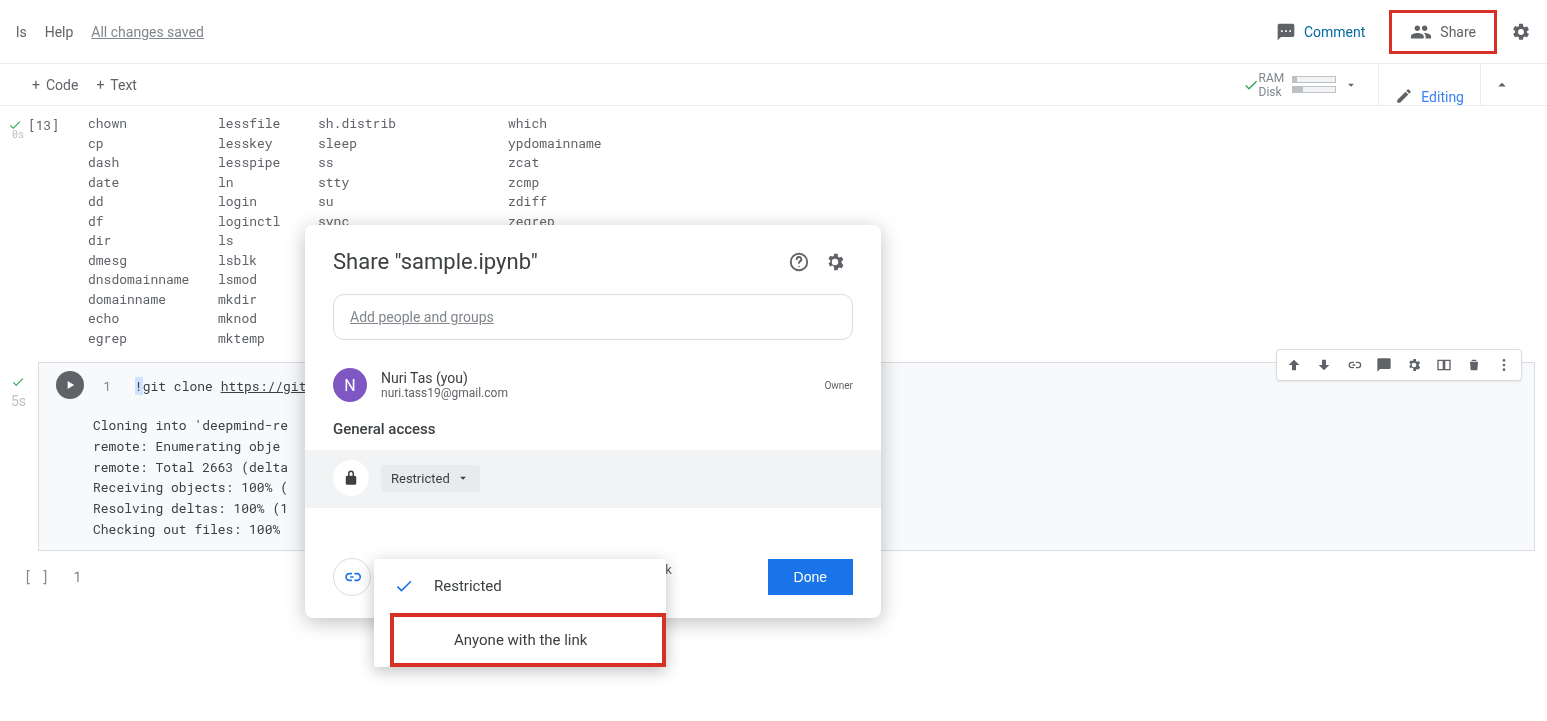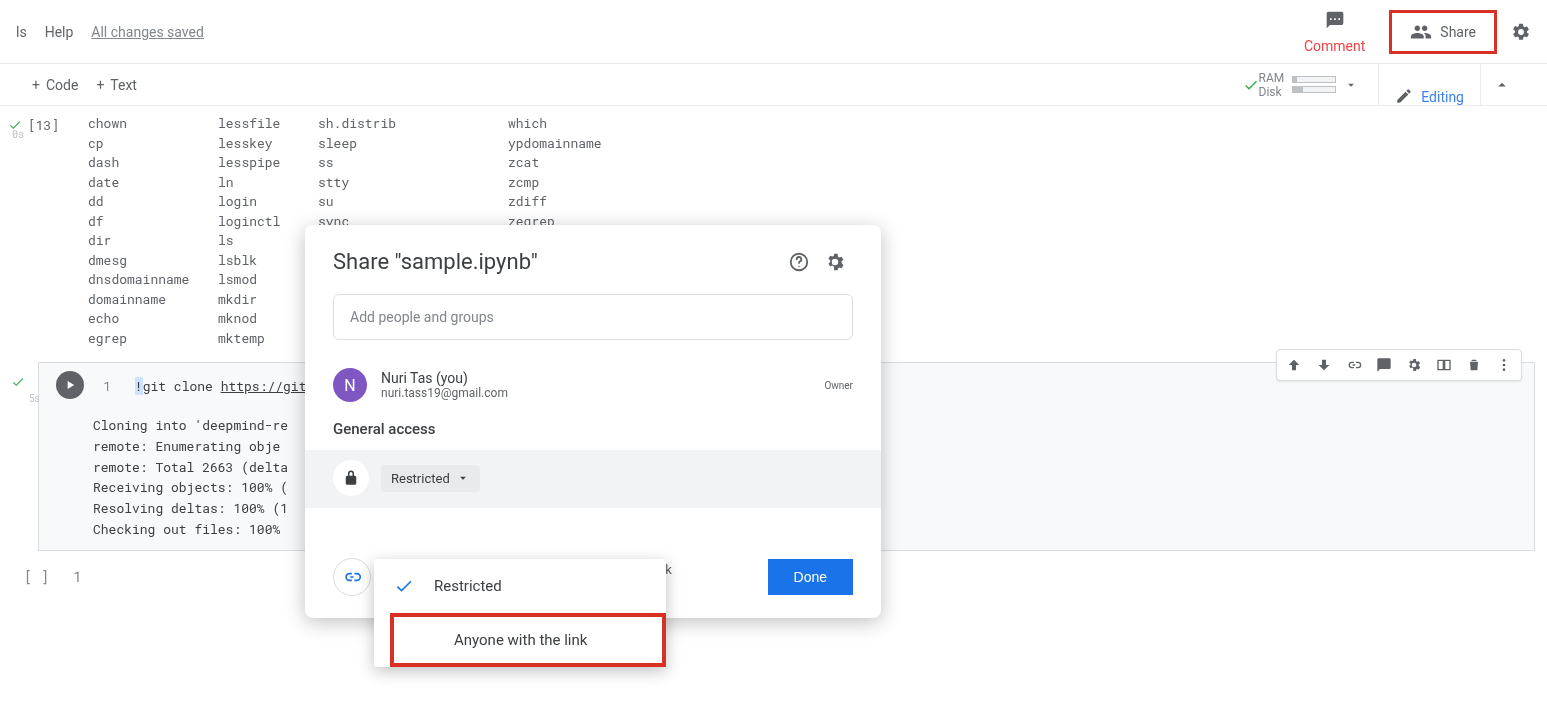--- a/index.html
+++ b/index.html
@@ -2,21 +2,21 @@
 <html><head>
 <meta charset="utf-8">
 <style>
   * { box-sizing: border-box; margin: 0; padding: 0; }
   body { font-family: Roboto, Arial, sans-serif; font-size: 14px; color: #3c4043; background: #fff; width: 1547px; height: 721px; overflow: hidden; position: relative; }
   .topbar { display: flex; align-items: center; height: 64px; padding: 0 16px; border-bottom: 1px solid #e8eaed; }
   .menu-left { display: flex; gap: 18px; align-items: center; color: #5f6368; }
   .menu-left span { cursor: pointer; }
   .saved { color: #80868b; text-decoration: underline; }
   .topbar-spacer { flex: 1; }
-  .comment-btn { display: flex; align-items: center; gap: 8px; color: #ef4444; margin-right: 24px; cursor: pointer; flex-direction: column; }
+  .comment-btn { display: flex; align-items: center; gap: 8px; color: #0369a1; margin-right: 24px; cursor: pointer; }
   .share-btn { display: flex; align-items: center; gap: 8px; color: #5f6368; cursor: pointer; padding: 6px 14px; }
   .share-wrap { border: 3px solid #d93025; padding: 2px 4px; margin-right: 8px; }
   .gear-top { color: #5f6368; margin-left: 6px; cursor: pointer; }
   .toolbar { display: flex; align-items: center; height: 42px; padding: 0 24px 0 32px; border-bottom: 1px solid #e8eaed; }
   .tb-btn { display: flex; align-items: center; gap: 6px; color: #5f6368; margin-right: 18px; cursor: pointer; font-size: 14px; }
   .tb-spacer { flex: 1; }
   .ram-disk { display: flex; align-items: center; gap: 8px; color: #80868b; font-size: 12px; margin-right: 20px; }
   .ram-disk .bars { display: flex; flex-direction: column; gap: 3px; }
   .ram-disk .bar { width: 44px; height: 7px; border: 1px solid #bdc1c6; background: #f1f3f4; position: relative; }
   .ram-disk .bar .fill { position: absolute; left:0; top:0; bottom:0; width: 18%; background: #bdc1c6; }
@@ -46,21 +46,21 @@
   .code-line .url { text-decoration: underline; }
   .output-block { font-family: 'Roboto Mono', monospace; font-size: 13px; color: #3c4043; line-height: 1.6; padding: 10px 0 10px 92px; white-space: pre-wrap;}
   .cell-toolbar { position: absolute; right: 12px; top: -14px; background: #fff; border: 1px solid #dadce0; border-radius: 4px; display: flex; align-items: center; padding: 2px; gap: 0; box-shadow: 0 1px 2px rgba(0,0,0,0.08);}
   .cell-toolbar .ico { width: 30px; height: 26px; display:flex; align-items:center; justify-content:center; color:#5f6368; cursor:pointer;}
   .empty-cell { display:flex; align-items:center; padding: 10px 16px 10px 24px; gap: 24px;}
   .empty-cell .br { font-family: 'Roboto Mono', monospace; color: #80868b;}
   .share-modal { position: absolute; left: 305px; top: 225px; width: 576px; background: #fff; border-radius: 8px; box-shadow: 0 4px 20px rgba(0,0,0,0.25); padding: 24px 28px 22px; }
   .share-modal .hd { display: flex; align-items: center; margin-bottom: 20px;}
   .share-modal .title { font-size: 22px; color: #3c4043; flex:1; font-weight: 400;}
   .share-modal .hd-ico { width: 36px; display:flex; justify-content:center; color:#5f6368; cursor:pointer;}
-  .add-input { width: 100%; border: 1px solid #dadce0; border-radius: 6px; padding: 14px 16px; font-size: 14px; color: #80868b; margin-bottom: 22px;}
+  .add-input { width: 100%; border: 1px solid #dadce0; border-radius: 11px; padding: 14px 16px; font-size: 14px; color: #80868b; margin-bottom: 22px; text-decoration: underline;}
   .sec-title { font-size: 15px; font-weight: 500; color: #3c4043; margin-bottom: 12px;}
   .person-row { display: flex; align-items: center; padding: 6px 0 18px;}
   .avatar { width: 34px; height:34px; border-radius:50%; background:#7e57c2; color:#fff; display:flex; align-items:center; justify-content:center; font-size:16px; margin-right: 14px;}
   .person-info .nm { font-size: 14px; color:#3c4043;}
   .person-info .em { font-size: 12px; color:#5f6368;}
   .role { margin-left:auto; color:#5f6368; font-size:10px;}
   .ga-block { margin: 0 -28px; padding: 10px 28px 12px; background: #f1f3f4;}
   .ga-row { display:flex; align-items:center; gap: 12px;}
   .lock-circ { width:36px; height:36px; border-radius:50%; background:#fff; display:flex; align-items:center; justify-content:center; color:#3c4043;}
   .restricted-dd { background:#e8eaed; padding: 6px 10px; border-radius:4px; display:flex; align-items:center; gap:6px; font-size:13px; color:#3c4043; cursor:pointer;}
@@ -224,21 +224,21 @@
           </svg>
         </span>
     </div>
     <div style="display:flex; align-items:flex-start; padding: 4px 10px 0 10px;">
       <div style="width:42px; display:flex; flex-direction:column; align-items:center; padding-top:4px;">
         <span class="status" style="position:absolute; left:-28px; top:12px;">
           <svg width="14" height="14" viewBox="0 0 24 24" fill="#34a853">
               <path d="M9 16.17 4.83 12l-1.42 1.41L9 19 21 7l-1.41-1.41z"></path>
             </svg>
         </span>
-        <span style="position:absolute; left:-28px; top:30px; font-size:10px; color:#bdc1c6;margin-left:18px;">5s</span>
+        <span style="position:absolute; left:-28px; top:30px; font-size:14px; color:#bdc1c6;">5s</span>
         <div class="play-btn">
           <svg width="14" height="14" viewBox="0 0 24 24">
               <path d="M8 5v14l11-7z"></path>
             </svg>
         </div>
       </div>
       <div class="code-line">
         <span class="num">1</span>
         <span class="cmd"><span class="sel">!</span><span>git clone </span><span class="url">https://git</span></span>
       </div>

